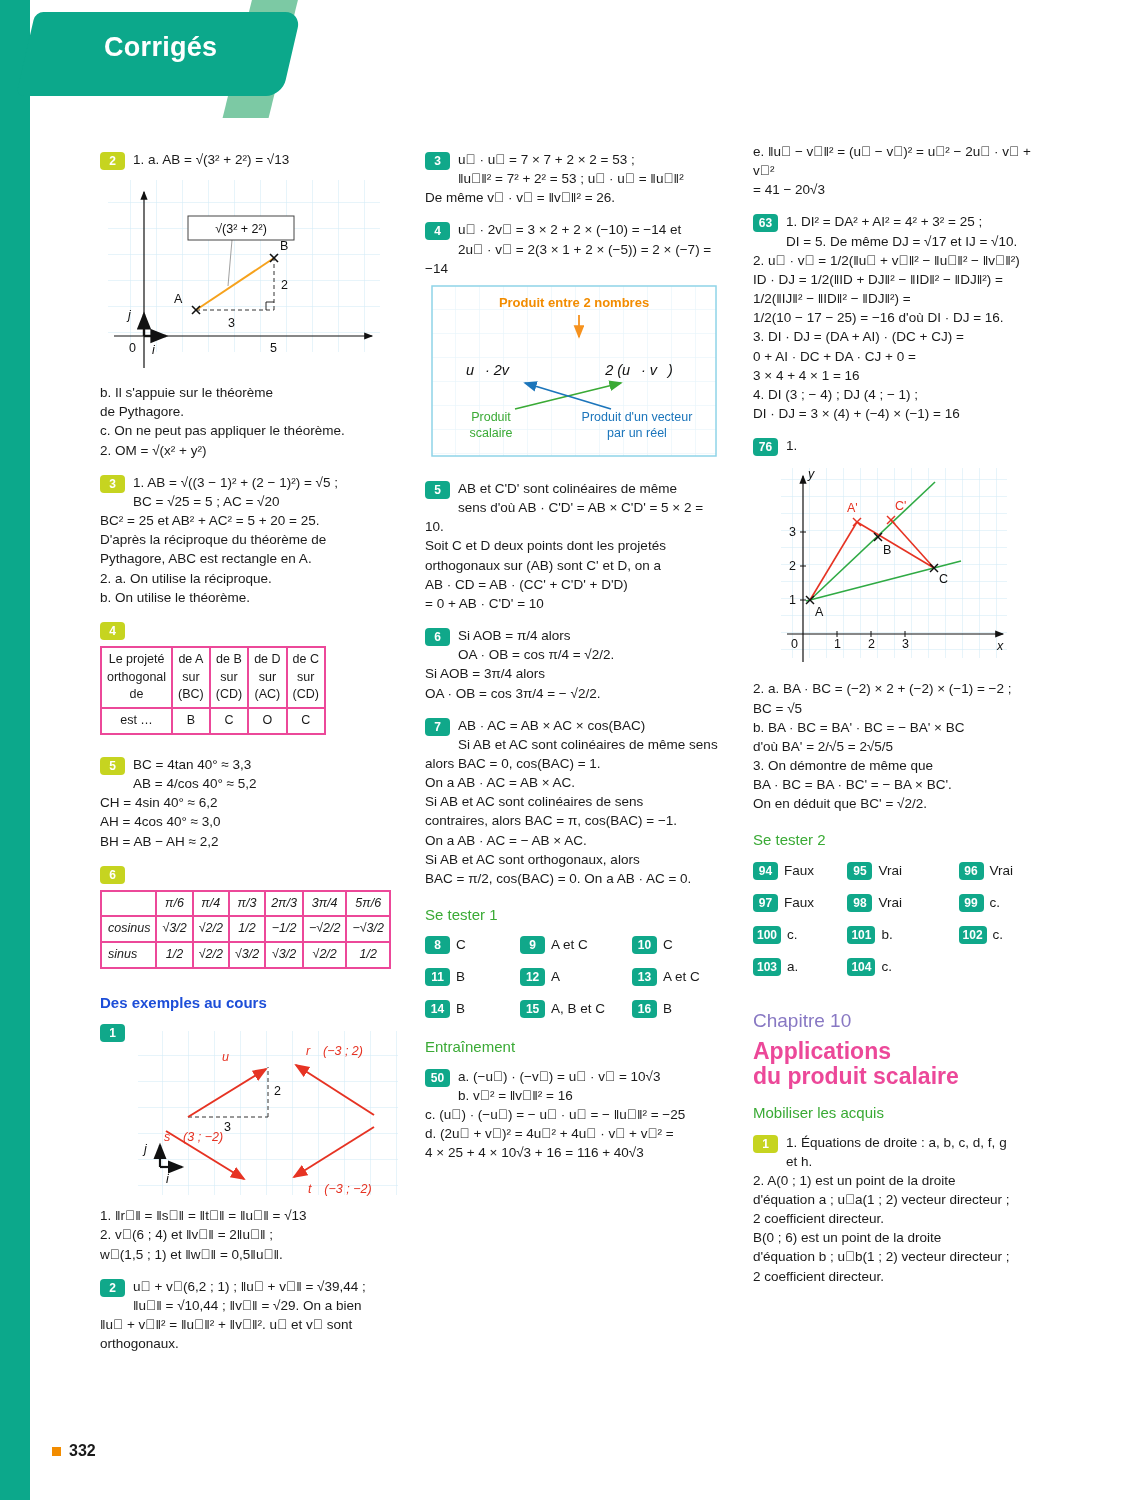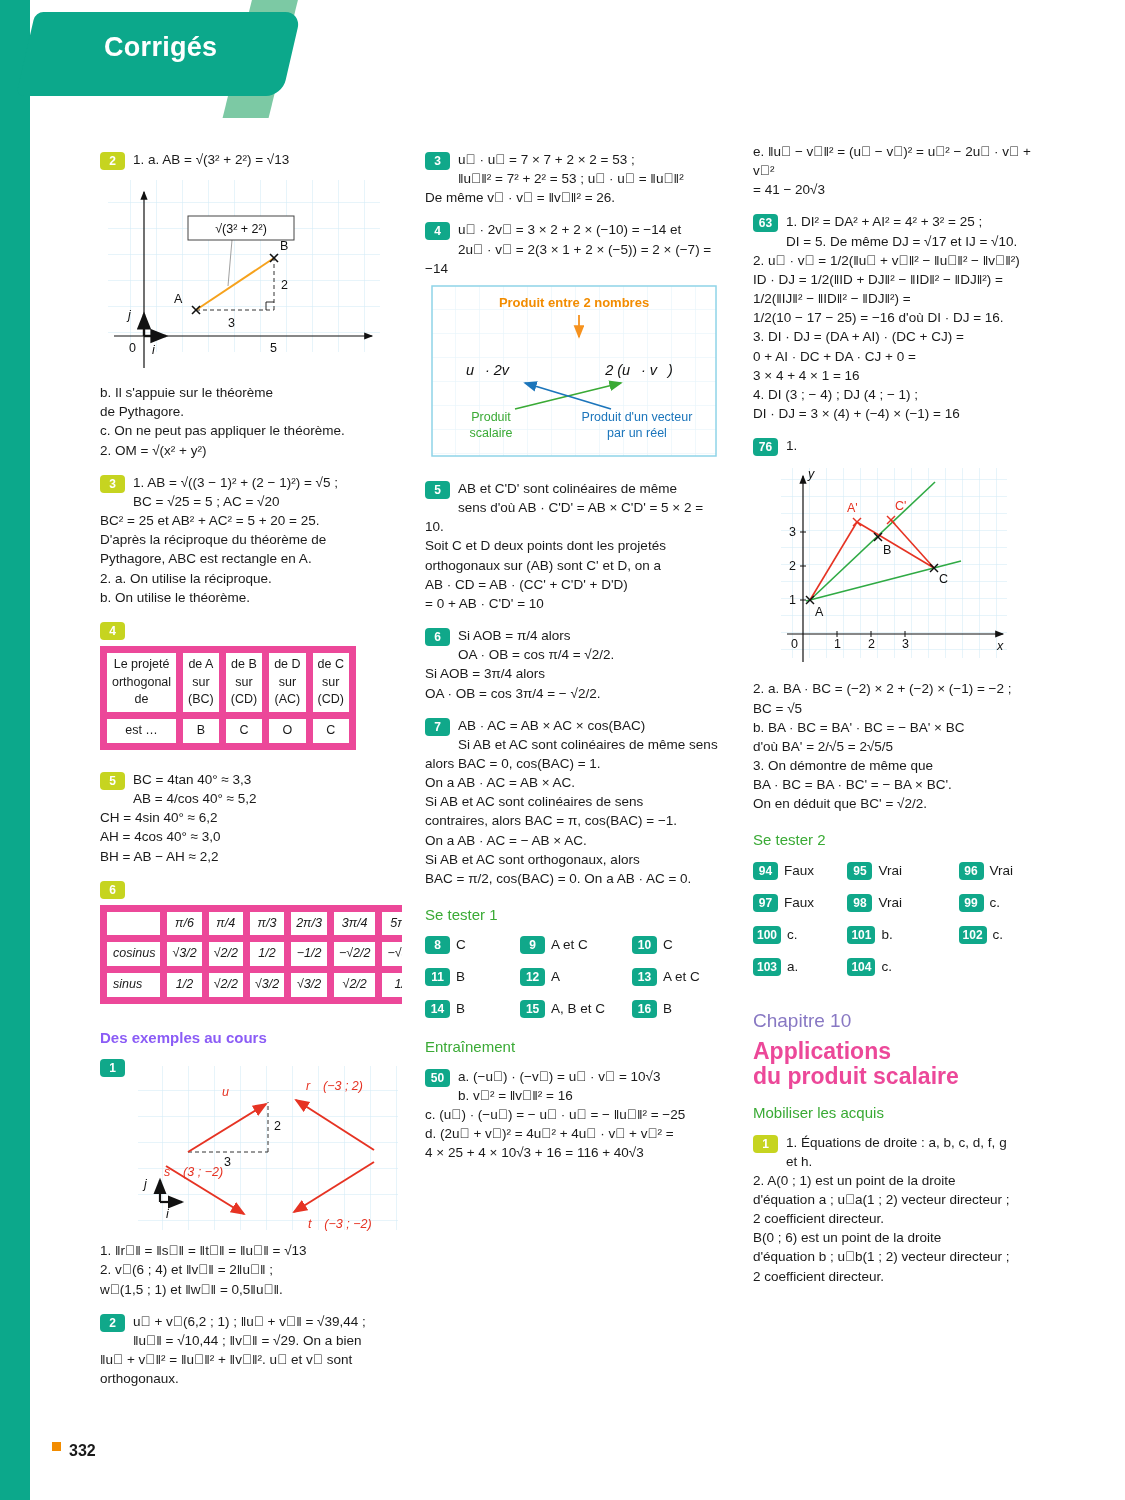--- a/index.html
+++ b/index.html
@@ -12,38 +12,38 @@
   .banner-text {position:absolute; left:104px; top:32px; color:#fff; font-size:27px; font-weight:bold; letter-spacing:.3px;}
   .col {position:absolute; top:150px; font-size:13.5px; line-height:1.42;}
   #col1 {left:100px; width:302px;}
   #col2 {left:425px; width:300px;}
   #col3 {left:753px; top:142px; width:298px;}
   .block {margin-bottom:13px; overflow:hidden;}
   .badge {float:left; min-width:25px; padding:0 4px; height:18px; border-radius:4px; background:#10a88a; color:#fff; font-size:12px; font-weight:bold; text-align:center; line-height:18px; margin:2px 8px 2px 0;}
   .badge.yellow {background:#c6d420;}
   .para {white-space:pre-line;}
   .h-green {color:#3aaa35; font-weight:normal; font-size:15px; margin:16px 0 9px;}
-  .h-orange {color:#8b5cf6; font-weight:bold; font-size:15px; margin:16px 0 9px;}
+  .h-orange {color:#1d4ed8; font-weight:bold; font-size:15px; margin:16px 0 9px;}
   .kicker {color:#8878c3; font-size:19px; margin:30px 0 4px;}
   .chap-title {color:#ec4899; font-size:23px; font-weight:bold; line-height:1.12; white-space:pre-line; margin-bottom:12px;}
   .tbl {border-collapse:collapse; font-size:12.5px; margin:5px 0 7px;}
-  .tbl th, .tbl td {border:7px solid #ec4899; padding:3px 5px; text-align:center; white-space:pre-line; font-weight:normal; vertical-align:middle;}
+  .tbl th, .tbl td {border:2px solid #ec4899; padding:3px 5px; text-align:center; white-space:pre-line; font-weight:normal; vertical-align:middle;}
   .tbl td.lbl {text-align:left; padding-left:6px;}
   .st-grid {display:grid; grid-template-columns:1fr 1.18fr 1fr; row-gap:10px; column-gap:2px; margin:8px 0 4px;}
   .st-item {white-space:nowrap;}
   .st-item .badge {float:none; display:inline-block; margin-right:6px;}
   .fig {display:block; margin:7px 0 9px;}
   svg text {font-family:"Liberation Sans", sans-serif; font-size:12.5px; fill:#111;}
   svg text.red {fill:#e63323;}
   svg text.orange {fill:#f28c00; font-weight:bold; font-size:13px;}
   svg text.green {fill:#3aaa35; font-size:12.5px;}
   svg text.blue {fill:#1b75bb; font-size:12.5px;}
   svg text.it {font-style:italic;}
   .d {stroke:#333; stroke-width:1; stroke-dasharray:4 3; fill:none;}
-  .footer {position:absolute; left:52px; top:1442px; display:flex; align-items:flex-start; gap:8px;}
+  .footer {position:absolute; left:52px; top:1442px; display:flex; align-items:center; gap:8px;}
   .sq {width:9px; height:9px; background:#f28c00; display:inline-block;}
   .pn {font-weight:bold; font-size:16px;}
 </style>
 </head>
 <body>
 
 <div id="page">
   <div class="edge"></div>
   <div class="banner-accent"></div>
   <div class="banner"></div>

